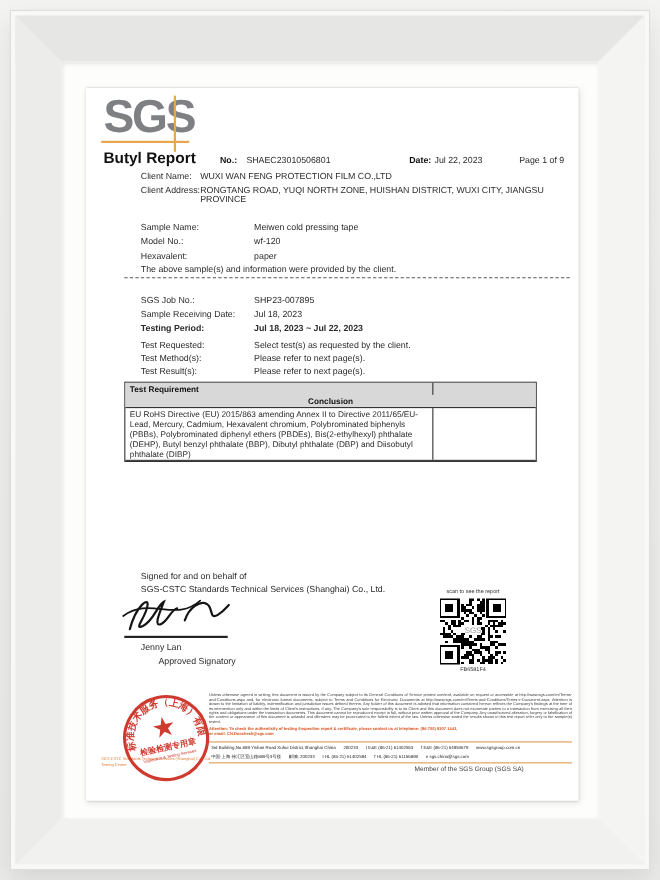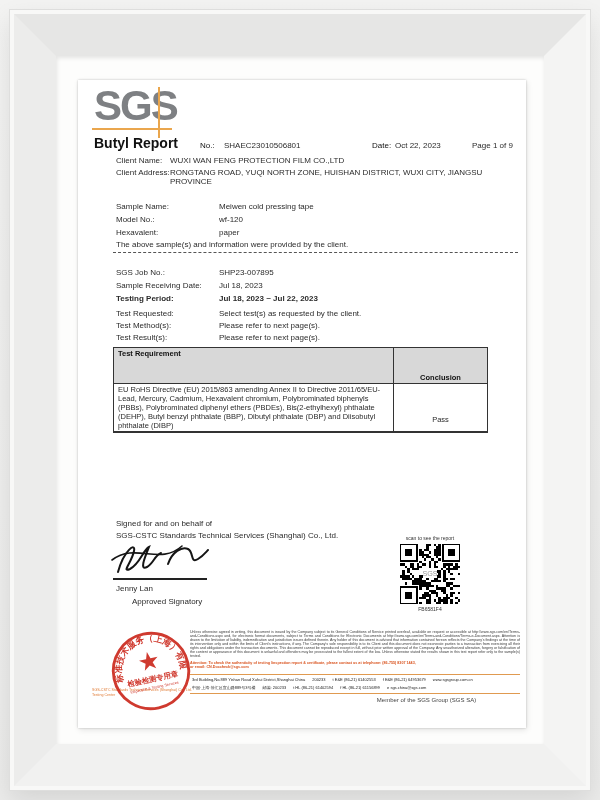--- a/index.html
+++ b/index.html
@@ -19,35 +19,35 @@
   .abs { position:absolute; }
 
   
   .sgs-logo { left:16px; top:2px; font-size:42px; font-weight:bold; letter-spacing:-2px; color:#7e8083; }
   .logo-hline { left:14px; top:48px; width:80px; height:2px; background:#eaa64d; }
   .logo-vline { left:80px; top:7px; width:2px; height:51px; background:#eaa64d; }
 
   
   .title { left:16px; top:55px; font-size:14px; font-weight:bold; color:#111; }
   .hdr { top:61px; font-size:8px; }
-  .b { font-weight:normal; color:#111; }
-
-  .row { position:absolute; left:38px; font-size:8px; white-space:nowrap; }
+  .b { font-weight:bold; color:#111; }
+
+  .row { position:absolute; left:50px; font-size:8px; white-space:nowrap; }
   .row .val { position:absolute; white-space:normal; }
   .val-c { left:54px; width:352px; }   
   .val-s { left:103px; width:300px; }  
 
   .dashed { left:35px; top:172px; width:405px; border-top:1px dashed #555; }
 
   
   .req-table { left:35px; top:267px; width:375px; border:1px solid #333; font-size:7.5px; background:#fff; }
-  .t-row { display:flex; }
+  .t-row { display:flex;flex-direction:column; }
   .t-head { background:#d8d8d8; font-weight:bold; color:#111; border-bottom:1px solid #333; }
   .t-c1 { width:280px; border-right:1px solid #333; padding:1px 4px; line-height:1.2; }
-  .t-c2 { flex:1; display:flex; align-items:center; justify-content:center; text-align:center; padding:1px 2px;margin-top:24px; }
+  .t-c2 { flex:1; display:flex; align-items:center; justify-content:center; text-align:center; padding:1px 2px; }
   .t-mid { border-bottom:1px solid #333; }
 
   
   .sig-block { font-size:8px; }
   .sig-rule { left:35px; top:498px; width:94px; height:2px; background:#222; }
 
   
   .qr-caption { left:312px; top:455px; width:80px; text-align:center; font-size:5px; color:#333; }
   .qr-box { left:322px; top:464px; width:60px; height:60px; }
   .qr-id { left:312px; top:526px; width:80px; text-align:center; font-size:5px; color:#333; }
@@ -73,21 +73,21 @@
     <div class="paper">
 
       <div class="abs sgs-logo">SGS</div>
       <div class="abs logo-hline"></div>
       <div class="abs logo-vline"></div>
 
       <div class="abs title">Butyl Report</div>
       <div class="abs hdr b" style="left:122px;">No.:</div>
       <div class="abs hdr" style="left:146px;">SHAEC23010506801</div>
       <div class="abs hdr b" style="left:294px;">Date:</div>
-      <div class="abs hdr" style="left:317px;">Oct 22, 2023</div>
+      <div class="abs hdr" style="left:317px;">Jul 22, 2023</div>
       <div class="abs hdr" style="left:394px;">Page 1 of 9</div>
 
       <div class="row" style="top:76px;">
         <span>Client Name:</span>
         <span class="val val-c">WUXI WAN FENG PROTECTION FILM CO.,LTD</span>
       </div>
       <div class="row" style="top:88px;">
         <span>Client Address:</span>
         <span class="val val-c">RONGTANG ROAD, YUQI NORTH ZONE, HUISHAN DISTRICT, WUXI CITY, JIANGSU PROVINCE</span>
       </div>
@@ -132,21 +132,20 @@
         <span class="val val-s">Please refer to next page(s).</span>
       </div>
 
       <div class="abs req-table">
         <div class="t-row t-head">
           <div class="t-c1">Test Requirement</div>
           <div class="t-c2">Conclusion</div>
         </div>
         <div class="t-row t-mid">
           <div class="t-c1">EU RoHS Directive (EU) 2015/863 amending Annex II to Directive 2011/65/EU- Lead, Mercury, Cadmium, Hexavalent chromium, Polybrominated biphenyls (PBBs), Polybrominated diphenyl ethers (PBDEs), Bis(2-ethylhexyl) phthalate (DEHP), Butyl benzyl phthalate (BBP), Dibutyl phthalate (DBP) and Diisobutyl phthalate (DIBP)</div>
-          <div class="t-c2">Pass</div>
         </div>
       </div>
 
       <div class="row sig-block" style="top:439px;">Signed for and on behalf of</div>
       <div class="row sig-block" style="top:451px;">SGS-CSTC Standards Technical Services (Shanghai) Co., Ltd.</div>
       <svg class="abs" style="left:30px; top:458px;" width="104" height="40" viewBox="0 0 104 40">
         <path d="M10 34 C16 12, 28 4, 26 13 C24 24, 13 35, 22 31 C32 26, 35 12, 41 9 C37 19, 31 33, 39 29 C45 26, 47 17, 53 15" stroke="#151515" stroke-width="2" fill="none" stroke-linecap="round"></path>
         <path d="M60 26 C64 14, 74 8, 80 11 C86 14, 82 26, 90 21 C95 18, 98 14, 100 12" stroke="#151515" stroke-width="2" fill="none" stroke-linecap="round"></path>
         <path d="M4 22 C28 4, 52 28, 74 8" stroke="#151515" stroke-width="1.6" fill="none" stroke-linecap="round"></path>
       </svg>

